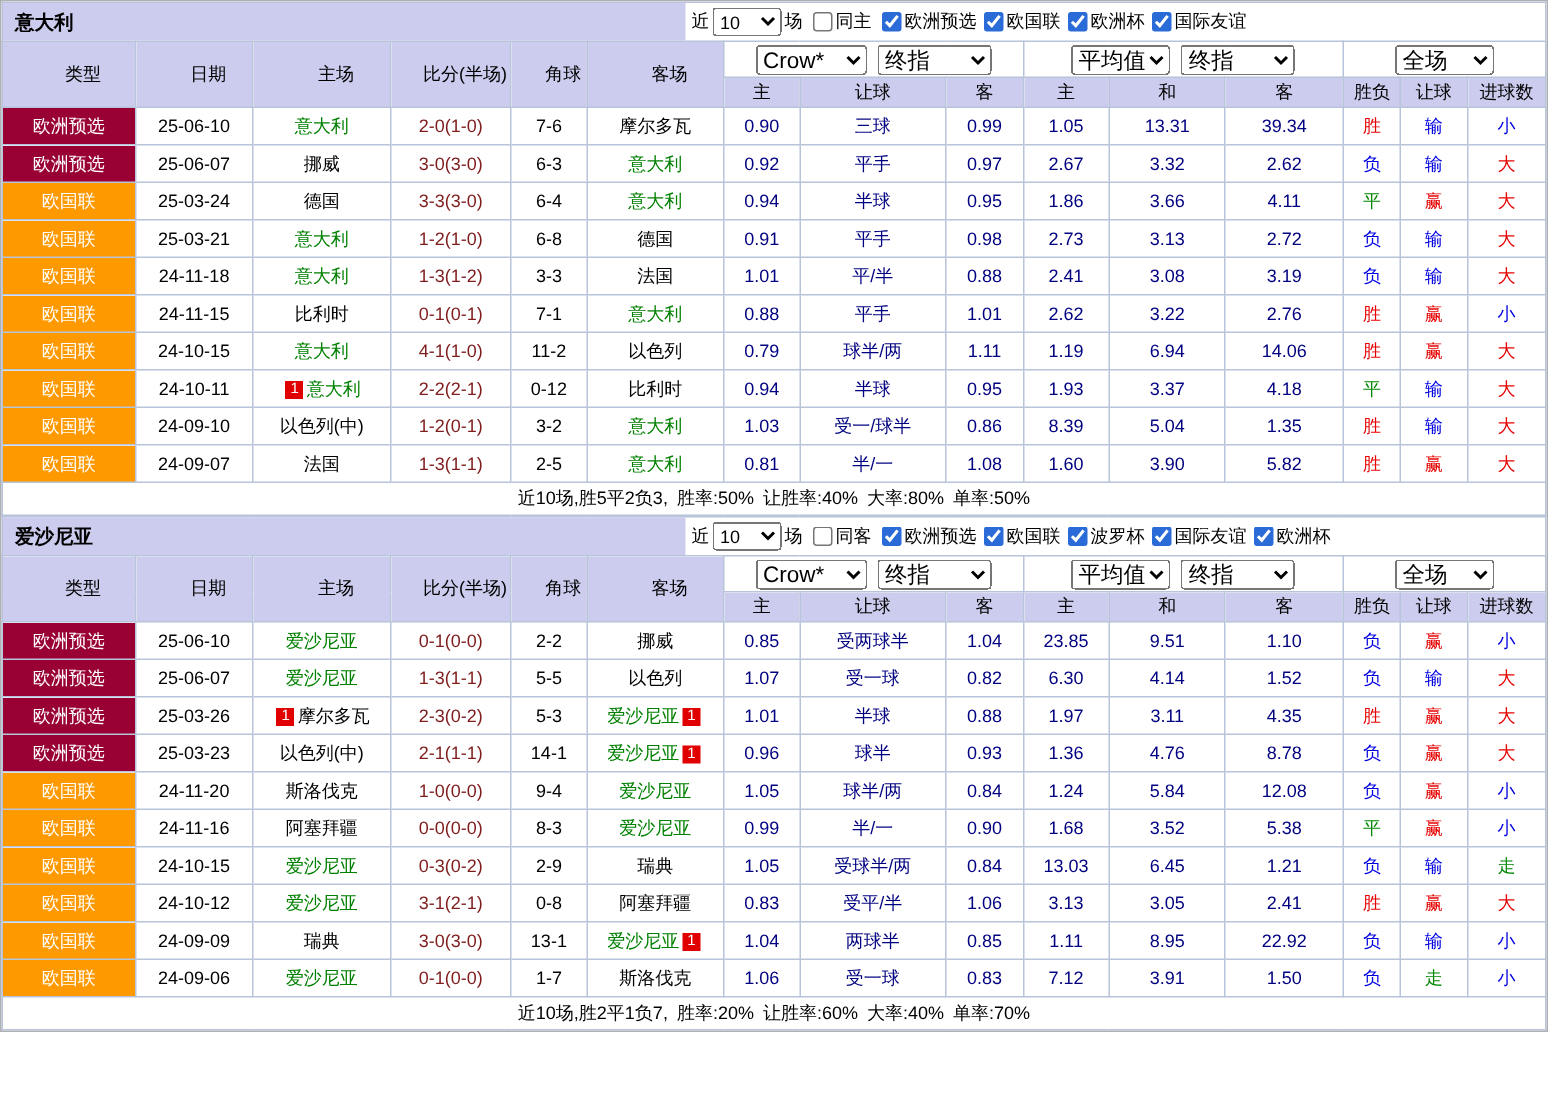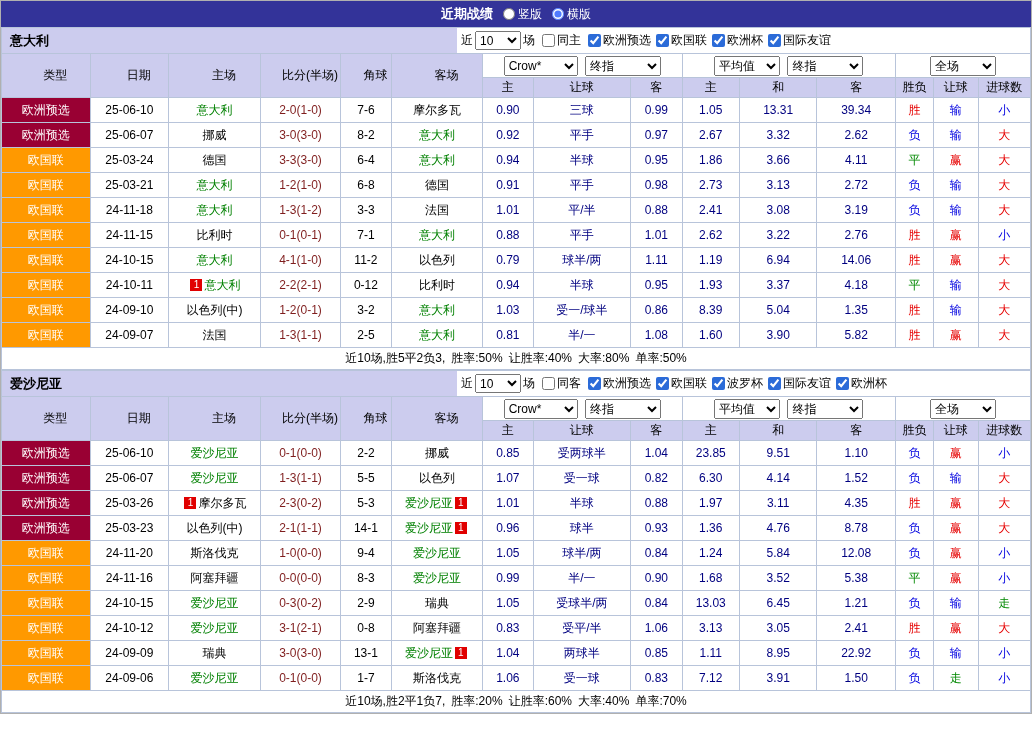--- a/index.html
+++ b/index.html
@@ -20,21 +20,21 @@
   .count-select { width: 46px; }
   .filters label { display: inline-flex; align-items: center; gap: 1px; }
   .filters input[type=checkbox] { width: 13px; height: 13px; margin: 0 1px 0 5px; accent-color: #2b6bd8; }
 
   
   table.grid { width: 100%; border-collapse: collapse; table-layout: fixed; font-size: 12px; }
   .grid th, .grid td { border: 1px solid #b8c4da; text-align: center; padding: 0 1px; height: 25px; overflow: hidden; white-space: nowrap; font-weight: normal; color: #000; }
   .hr1 th { height: 24px; }
   .hr1 th.lav { background: #ccccee; padding-left: 20px; }
   .hr1 th.selcell { background: #fff; }
-  .selcell select { font-size: 12px; height: 20px; margin: 0 2px; }
+  .selcell select { font-size: 15px; height: 20px; margin: 0 2px; }
   .sel-book { width: 74px; } .sel-final { width: 76px; } .sel-avg { width: 66px; } .sel-full { width: 66px; }
   .hr2 th { background: #ccccee; height: 20px; }
 
   td.type { color: #fff; }
   td.type.ep { background: #990033; }
   td.type.nl { background: #ff9900; }
   td.score { color: #7f1d1d; }
   td.odds { color: #000080; }
   .focus { color: #008000; }
   td.c-red { color: #e60000; }
@@ -46,31 +46,20 @@
   tfoot td.summary { height: 22px; text-align: center; background: #fff; }
   .slabel, .sprefix { color: #000; }
   .svalue { color: #000000; }
   .slabel { margin-left: 6px; }
 </style>
 </head>
 <body>
 
 <div class="page">
 
-  <div class="titlebar">
-    <span class="title">近期战绩</span>
-    <label>
-      <input type="radio" name="layout" style="">
-      <span>竖版</span>
-    </label>
-    <label>
-      <input type="radio" name="layout" checked="" style="">
-      <span>横版</span>
-    </label>
-  </div>
 
   <div class="section">
     <div class="teambar">
       <div class="teamcell">意大利</div>
       <div class="filters">
         <span>近</span>
         <select class="count-select">
           <option>10</option>
         </select>
         <span>场</span>
@@ -160,21 +149,21 @@
             <td class="odds">39.34</td>
             <td class="res c-red">胜</td>
             <td class="res c-blue">输</td>
             <td class="res c-blue">小</td>
           </tr>
           <tr>
             <td class="type ep">欧洲预选</td>
             <td class="date">25-06-07</td>
             <td class="team"><span>挪威</span></td>
             <td class="score">3-0(3-0)</td>
-            <td class="corner">8-2</td>
+            <td class="corner">6-3</td>
             <td class="team"><span class="focus">意大利</span></td>
             <td class="odds">0.92</td>
             <td class="odds">平手</td>
             <td class="odds">0.97</td>
             <td class="odds">2.67</td>
             <td class="odds">3.32</td>
             <td class="odds">2.62</td>
             <td class="res c-blue">负</td>
             <td class="res c-blue">输</td>
             <td class="res c-red">大</td>

